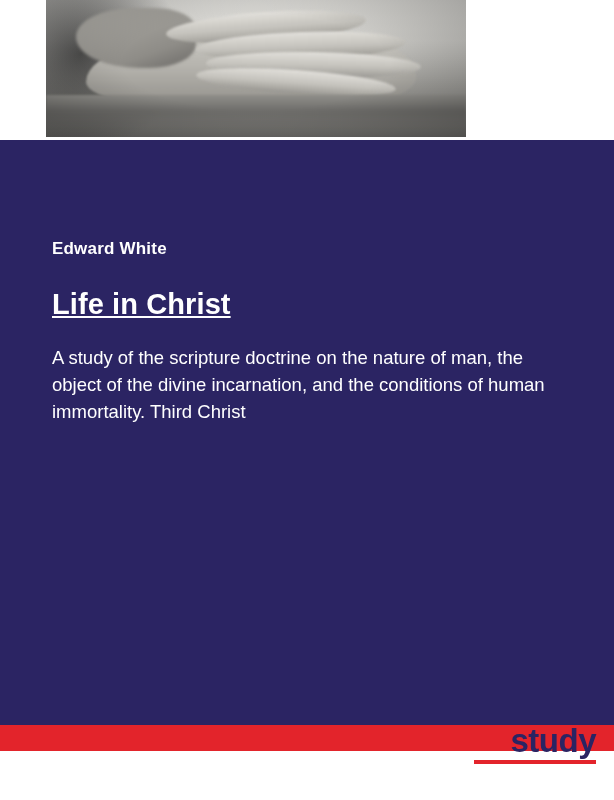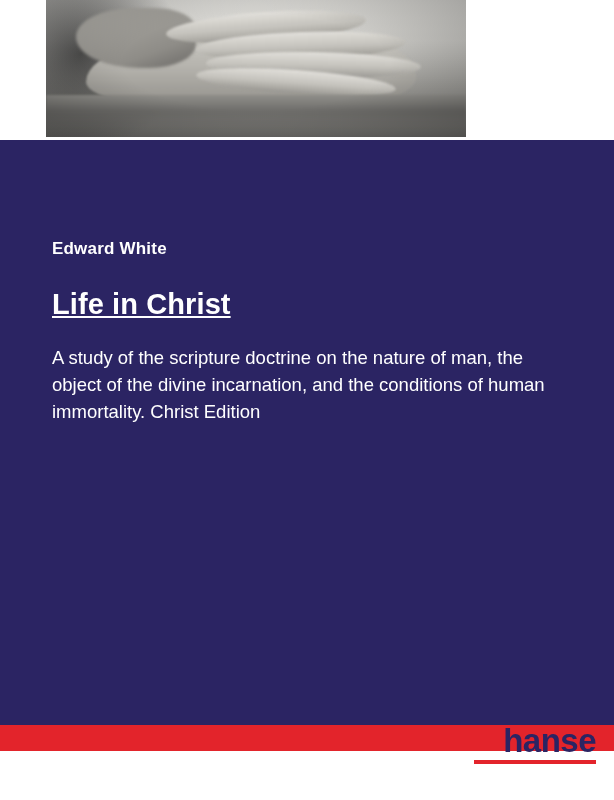--- a/index.html
+++ b/index.html
@@ -183,22 +183,22 @@
       <div class="vign"></div>
     </div>
   </div>
 
   <div class="navy"></div>
 
   <div class="author">Edward White</div>
 
   <div class="title">Life in Christ</div>
 
-  <div class="subtitle">A study of the scripture doctrine on the nature of man, the object of the divine incarnation, and the conditions of human immortality. Christ Edition</div>
+  <div class="subtitle">A study of the scripture doctrine on the nature of man, the object of the divine incarnation, and the conditions of human immortality. Third Christ</div>
 
   <div class="red-band"></div>
 
   <div class="logo-area">
-    <div class="logo">hanse</div>
+    <div class="logo">study</div>
     <div class="logo-underline"></div>
   </div>
 
 </div>
 
 </body></html>

